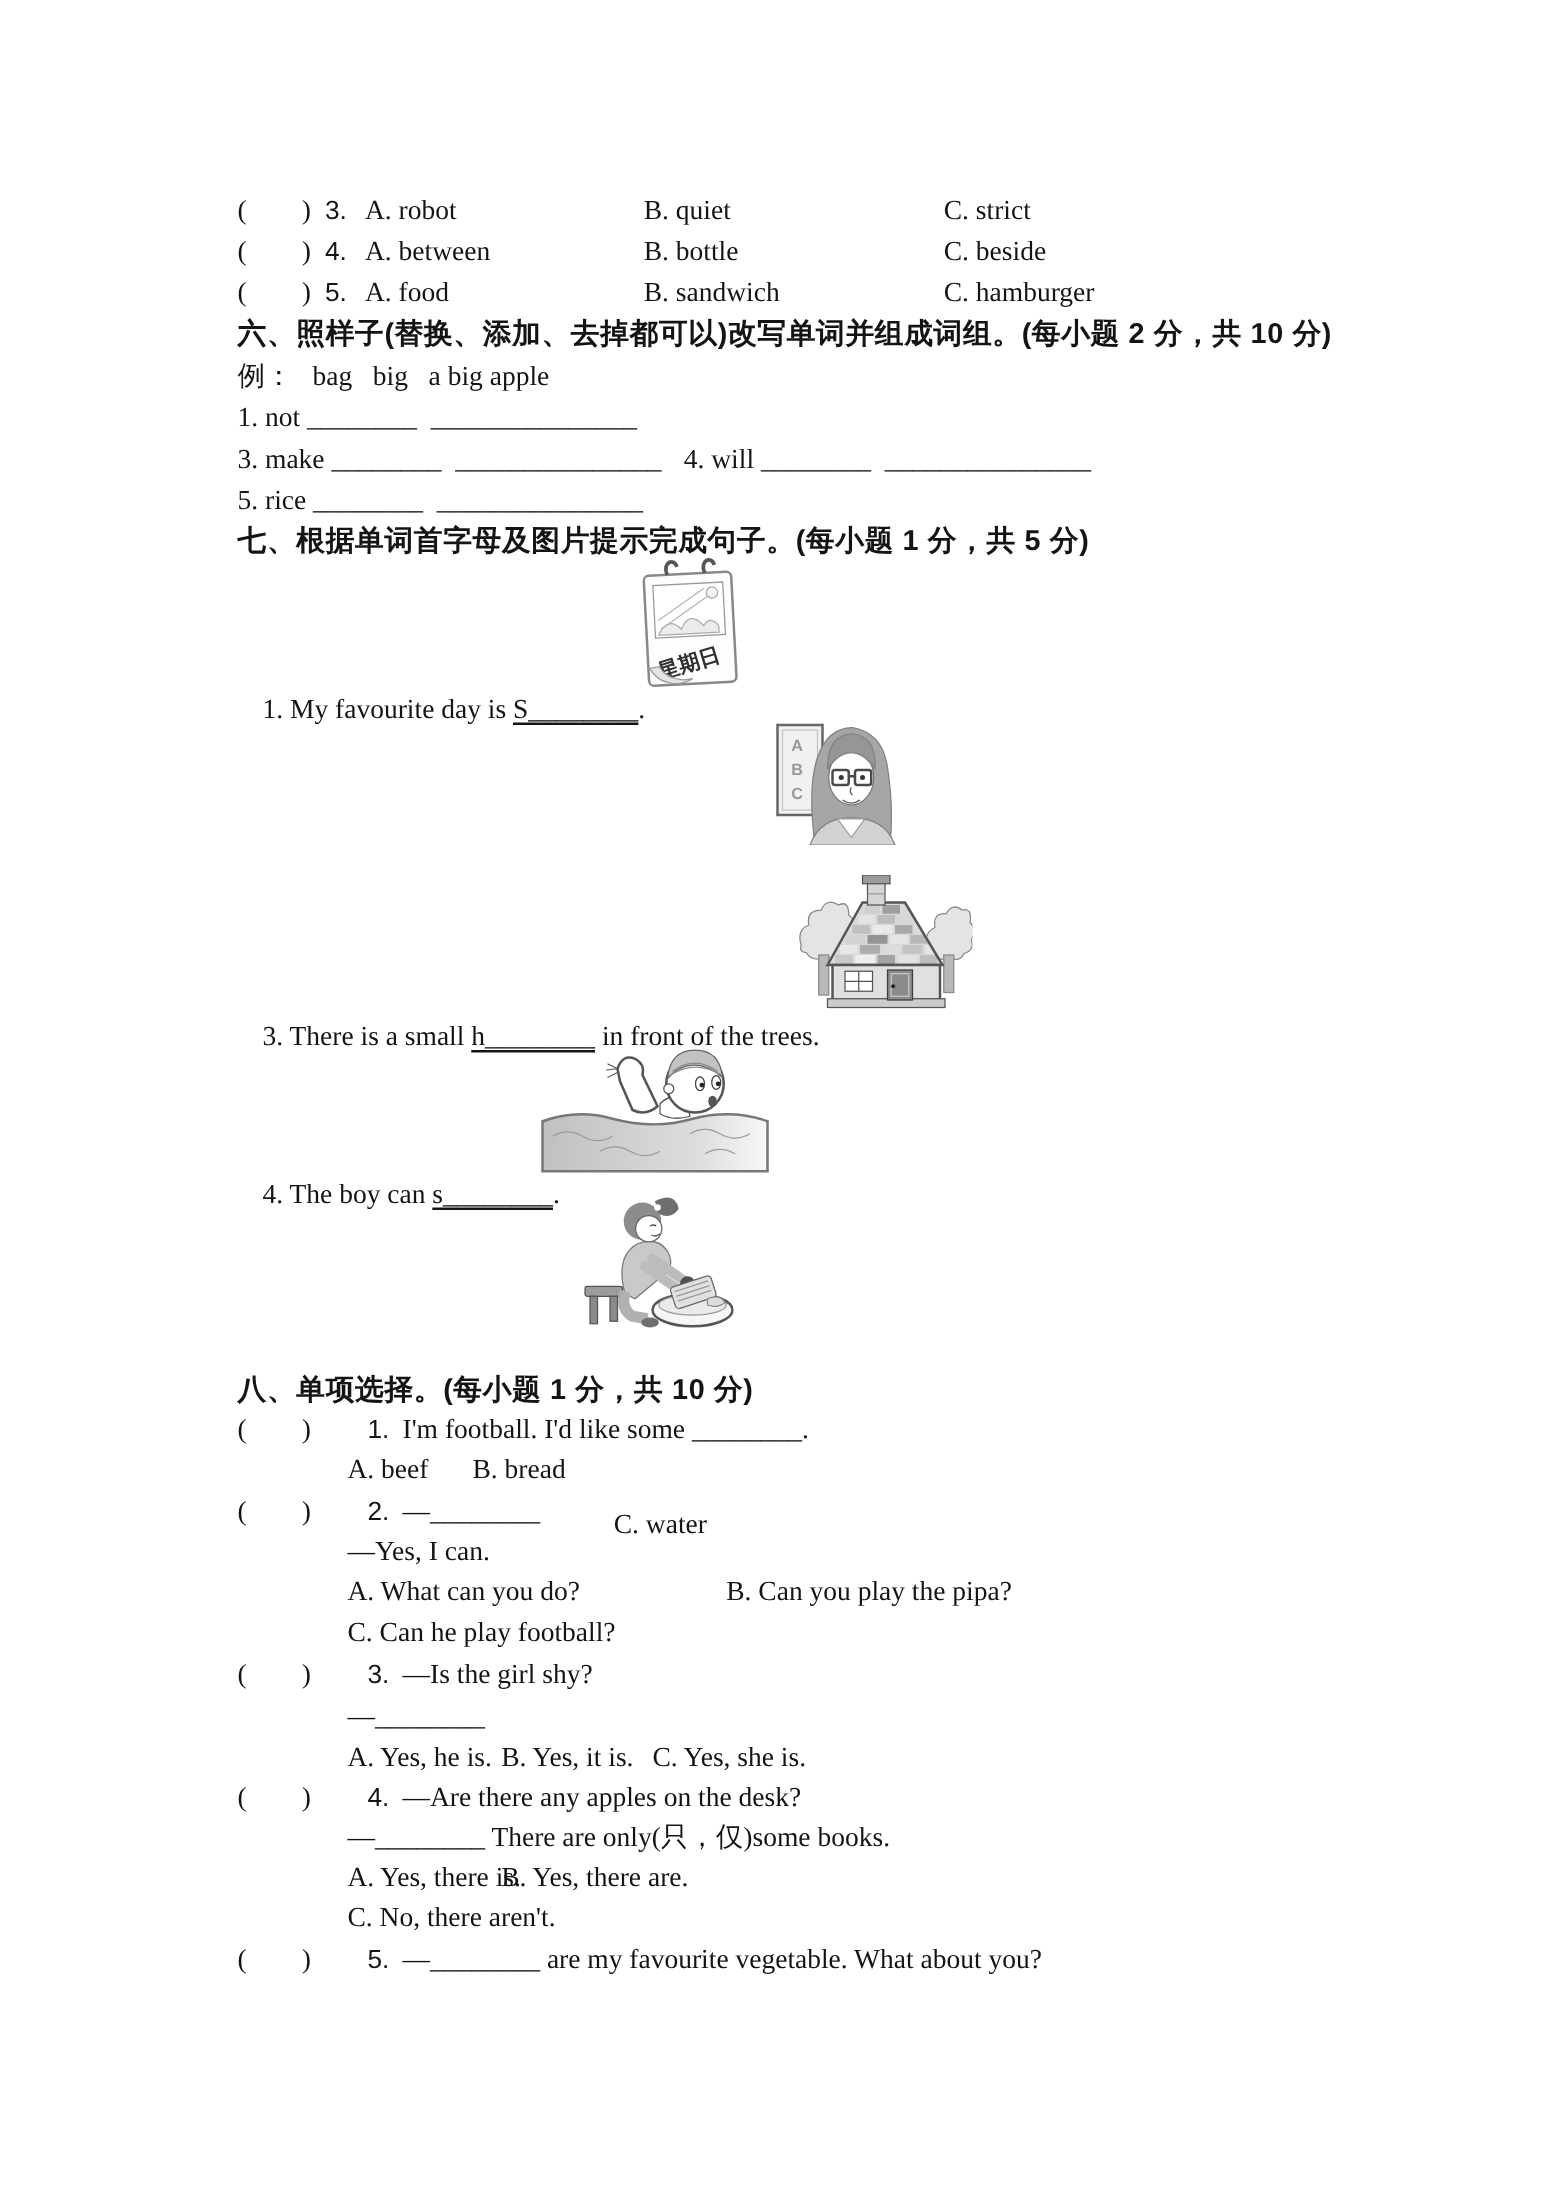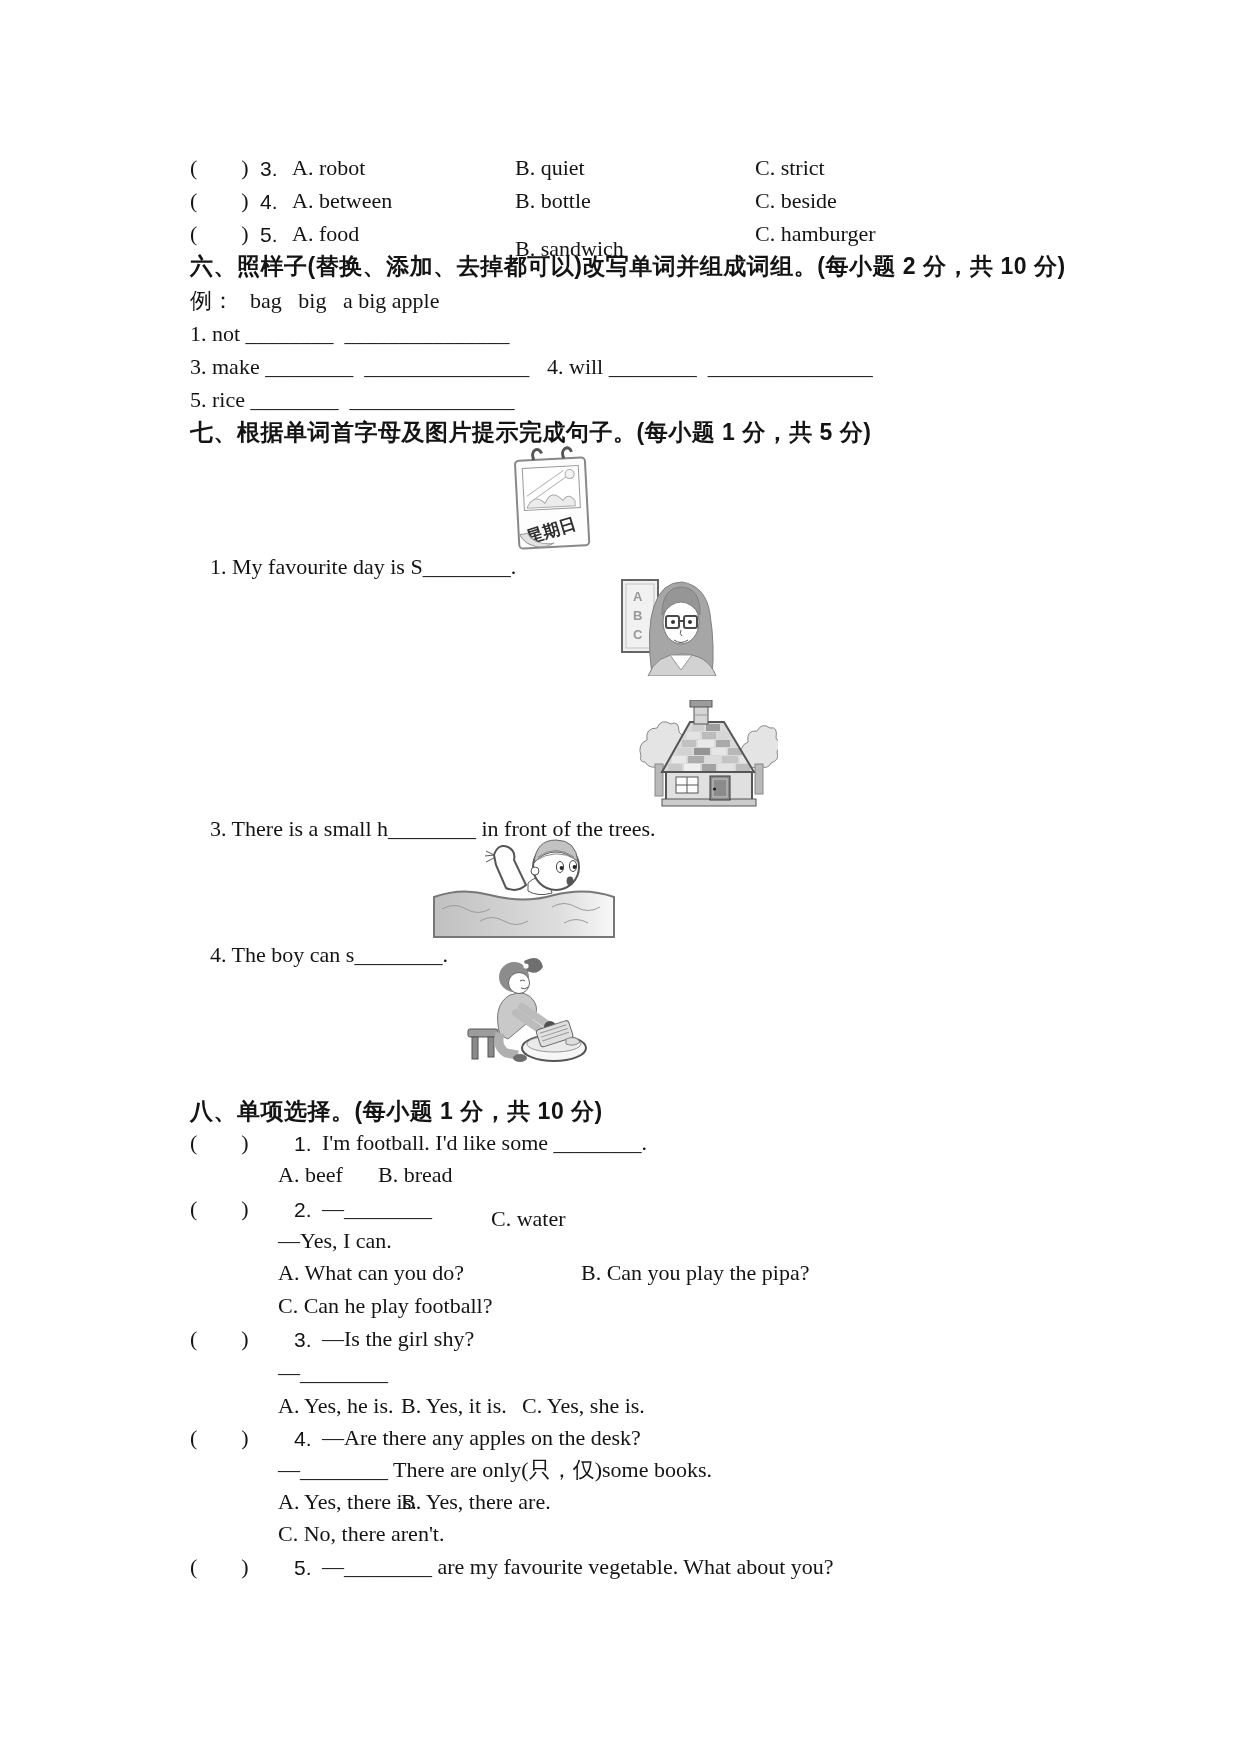--- a/index.html
+++ b/index.html
@@ -1,21 +1,21 @@
 <!DOCTYPE html>
 <html><head>
 <meta charset="utf-8">
 <style>
   html,body{margin:0;padding:0;background:#ffffff;}
   .page{position:relative;width:1241px;height:1754px;background:#ffffff;overflow:hidden;
         font-family:"Liberation Serif",serif;color:#141414;}
   .t{position:absolute;white-space:pre;font-size:22px;line-height:26px;color:#141414;}
   .zh{font-family:"Liberation Sans","DejaVu Sans",sans-serif;font-size:23px;font-weight:600;letter-spacing:.5px;}
   .num{font-family:"Liberation Sans","DejaVu Sans",sans-serif;font-size:21px;}
-  .ublank{text-underline-offset:4px;}
+  .ublank{text-decoration:underline;text-underline-offset:4px;}
   .img{position:absolute;}
   svg text{font-family:"Liberation Sans","DejaVu Sans",sans-serif;}
 </style>
 </head>
 <body>
 
 <div class="page">
 
   <span class="t" style="left:190px;top:155px">(        )</span>
   <span class="t num" style="left:260px;top:156px">3.</span>
@@ -25,21 +25,21 @@
 
   <span class="t" style="left:190px;top:188px">(        )</span>
   <span class="t num" style="left:260px;top:189px">4.</span>
   <span class="t" style="left:292px;top:188px">A. between</span>
   <span class="t" style="left:515px;top:188px">B. bottle</span>
   <span class="t" style="left:755px;top:188px">C. beside</span>
 
   <span class="t" style="left:190px;top:221px">(        )</span>
   <span class="t num" style="left:260px;top:222px">5.</span>
   <span class="t" style="left:292px;top:221px">A. food</span>
-  <span class="t" style="left:515px;top:236px">B. sandwich</span>
+  <span class="t" style="left:515px;top:221px">B. sandwich</span>
   <span class="t" style="left:755px;top:221px">C. hamburger</span>
 
   <span class="t zh" style="left:190px;top:253px">六、照样子(替换、添加、去掉都可以)改写单词并组成词组。(每小题 2 分，共 10 分)</span>
   <span class="t" style="left:190px;top:288px">例：</span>
   <span class="t" style="left:250px;top:288px">bag   big   a big apple</span>
 
   <span class="t" style="left:190px;top:321px">1. not ________  _______________</span>
   <span class="t" style="left:190px;top:354px">3. make ________  _______________</span>
   <span class="t" style="left:547px;top:354px">4. will ________  _______________</span>
   <span class="t" style="left:190px;top:387px">5. rice ________  _______________</span>

